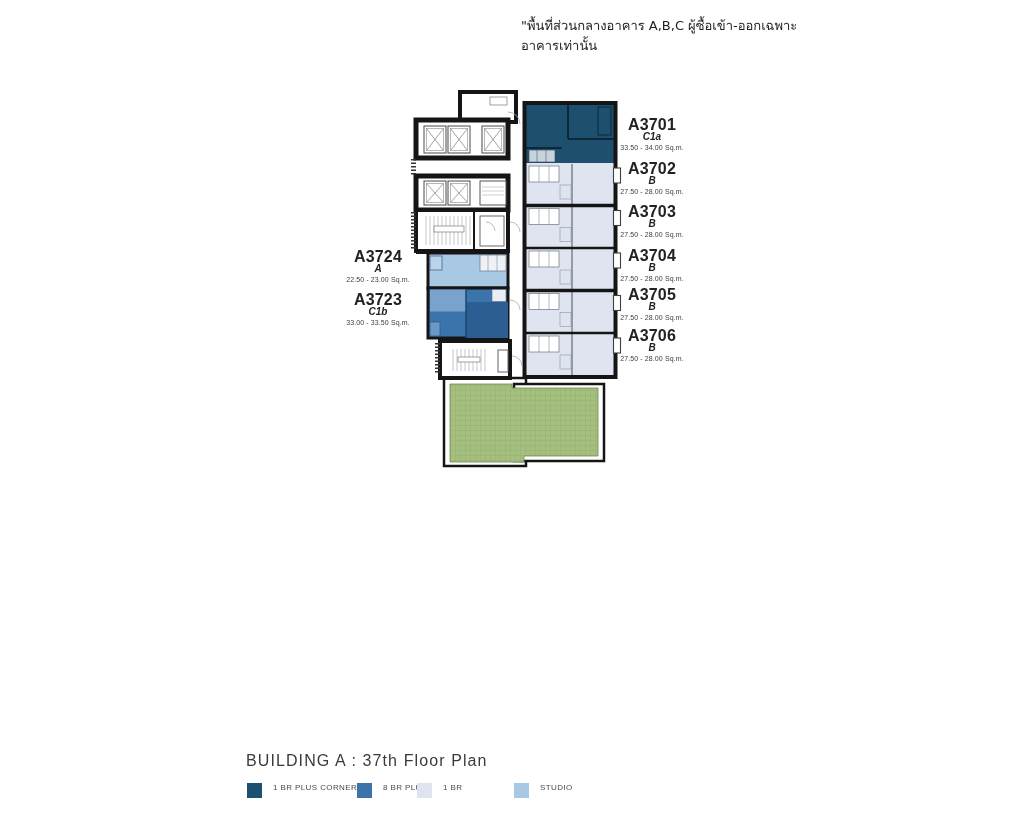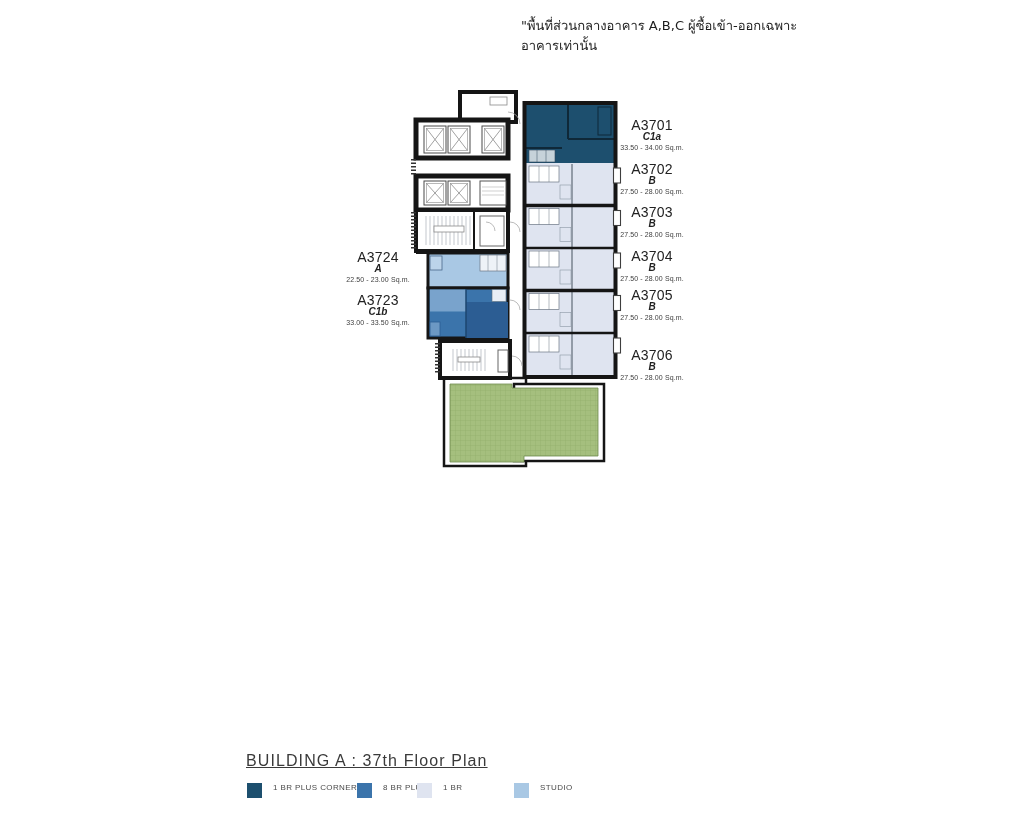--- a/index.html
+++ b/index.html
@@ -11,30 +11,29 @@
   
   .disclaimer{
     left:521px;top:16px;width:290px;
     font-size:13px;line-height:20px;color:#1e1e1e;
     font-family:"DejaVu Sans","Liberation Sans",sans-serif;
   }
   
   svg.plan{left:0;top:0;}
   
   .ulabel{width:96px;text-align:center;color:#222;}
-  .ulabel .uid{font-size:14px;font-weight:normal;line-height:12px;letter-spacing:.2px;}
+  .ulabel .uid{font-size:16px;font-weight:bold;line-height:12px;letter-spacing:.2px;}
   .ulabel .utype{font-size:10px;font-weight:bold;line-height:11px;font-style:italic;}
   .ulabel .uarea{font-size:7px;line-height:9px;color:#3d3d3d;margin-top:1px;letter-spacing:.1px;}
   .rlab{left:604px;}
   .llab{left:333px;width:90px;}
   
   .title{
     left:246px;top:752px;font-size:16px;letter-spacing:1.1px;color:#3a3a3a;
     font-weight:400;
-    text-decoration:underline;
   }
   .legend-item{top:783px;height:15px;display:flex;align-items:flex-start;}
   .legend-item .sw{width:15px;height:15px;flex:0 0 15px;}
   .legend-item .lg-label{
     margin-left:11px;font-size:8px;letter-spacing:.4px;color:#4a4a4a;white-space:nowrap;
   }
 </style>
 </head>
 <body>
 
@@ -198,21 +197,21 @@
 <div class="abs ulabel rlab" style="top:250px">
   <div class="uid">A3704</div>
   <div class="utype">B</div>
   <div class="uarea">27.50 - 28.00 Sq.m.</div>
 </div>
 <div class="abs ulabel rlab" style="top:289px">
   <div class="uid">A3705</div>
   <div class="utype">B</div>
   <div class="uarea">27.50 - 28.00 Sq.m.</div>
 </div>
-<div class="abs ulabel rlab" style="top:349px">
+<div class="abs ulabel rlab" style="top:330px">
   <div class="uid">A3706</div>
   <div class="utype">B</div>
   <div class="uarea">27.50 - 28.00 Sq.m.</div>
 </div>
 
 <div class="abs ulabel llab" style="top:251px">
   <div class="uid">A3724</div>
   <div class="utype">A</div>
   <div class="uarea">22.50 - 23.00 Sq.m.</div>
 </div>

